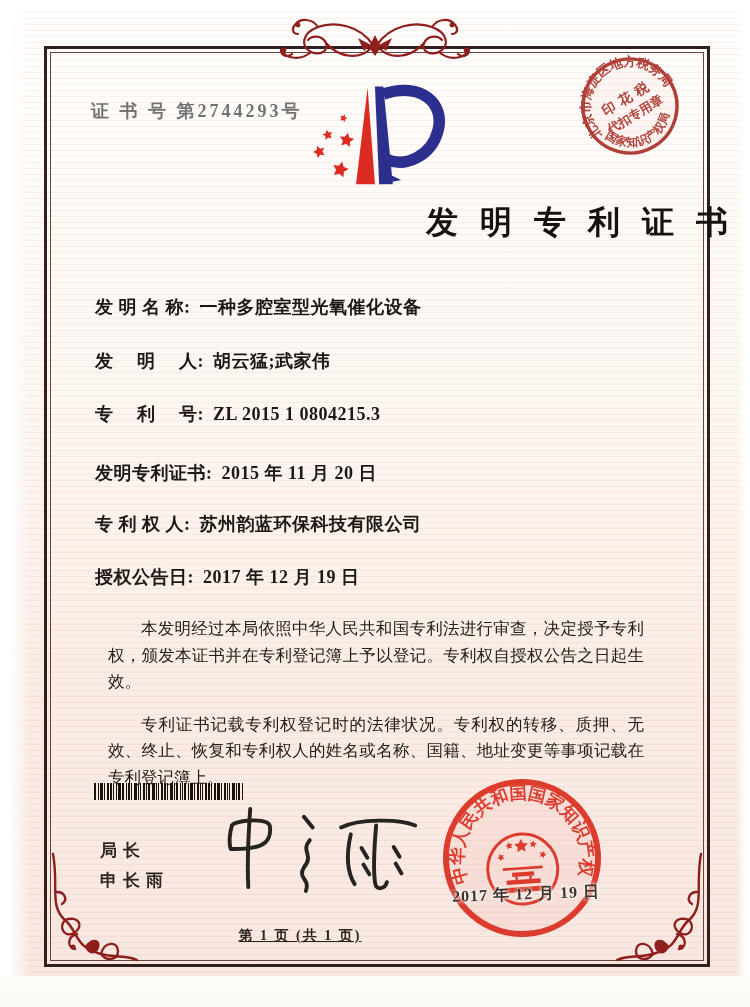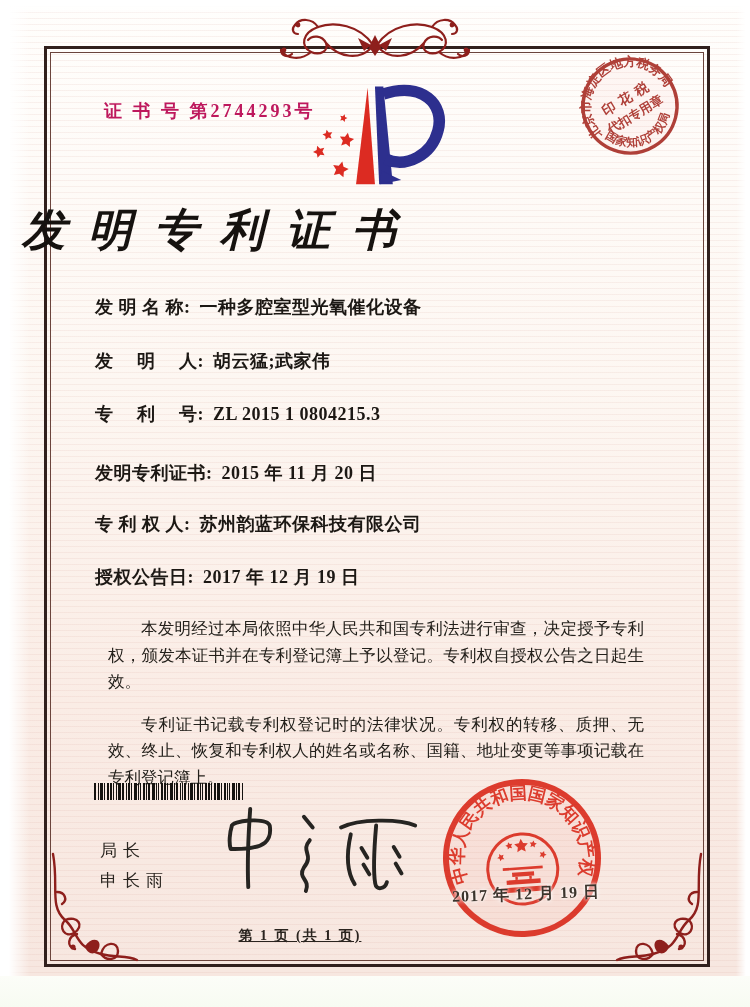--- a/index.html
+++ b/index.html
@@ -28,42 +28,41 @@
     background:linear-gradient(270deg,#ffffff 30%,rgba(255,255,255,0));}
   .edge-bottom{position:absolute;left:0;right:0;top:976px;bottom:0;
     background:linear-gradient(180deg,#fcfdf8,#f7fbf2);}
   .frame{
     position:absolute;left:44px;top:46px;right:40px;bottom:40px;
     border:3px solid var(--border_dark,#31201d);
   }
   .frame-inner{position:absolute;inset:3px;border:1px solid #6b443c;}
   .abs{position:absolute;}
   .cert-no{
-    left:104px;top:99px;font-size:18px;font-weight:600;letter-spacing:3px;
-    color:#be185d;
+    left:91px;top:99px;font-size:18px;font-weight:600;letter-spacing:3px;
+    color:#737373;
   }
   .title{
-    left:0;top:201px;width:100%;text-align:left;
-    font-size:44px;font-weight:700;letter-spacing:22px;text-indent:22px;
+    left:0;top:201px;width:100%;text-align:right;
+    font-size:32px;font-weight:700;letter-spacing:22px;text-indent:22px;
     color:#16120f;
-    font-style:italic;
   }
   .field-row{position:absolute;left:95px;font-size:18px;font-weight:700;
     color:#1c1814;white-space:nowrap;letter-spacing:.5px;}
   .field-row .f-label{display:inline-block;}
   .field-row .f-value{margin-left:9px;margin-top:40px;}
   .r1{top:295px}.r2{top:349px}.r3{top:402px}.r4{top:461px}.r5{top:512px}.r6{top:565px}
   .paras{
     left:92px;top:600px;width:568px;font-size:16.5px;line-height:26.5px;
     text-align:justify;color:#23201b;font-weight:500;
   }
   .paras p{margin:16px;text-indent:2em;}
   .barcode-wrap{left:94px;top:783px;width:192px;height:17px;}
   .signer{left:100px;top:836px;font-family:"Liberation Sans","DejaVu Sans",sans-serif;
-    font-size:17px;font-weight:400;letter-spacing:6px;color:#2b2621;line-height:30px;}
+    font-size:17px;font-weight:700;letter-spacing:6px;color:#2b2621;line-height:30px;}
   .signature{left:218px;top:796px;}
   .seal{left:440px;top:776px;mix-blend-mode:multiply;opacity:.95;}
   .seal-date{
     left:452px;top:884px;width:160px;font-size:16px;font-weight:700;
     color:#3b342c;letter-spacing:1px;transform:rotate(-2deg);
     text-shadow:0 0 3px #fff,0 0 5px #fff;white-space:nowrap;
   }
   .footer{left:0;top:927px;width:600px;text-align:center;font-size:14px;
     letter-spacing:2px;color:#2a241f;font-weight:600;text-decoration:underline;}
   .tax-stamp{left:570px;top:46px;transform:rotate(-31deg);mix-blend-mode:multiply;opacity:.9;}

